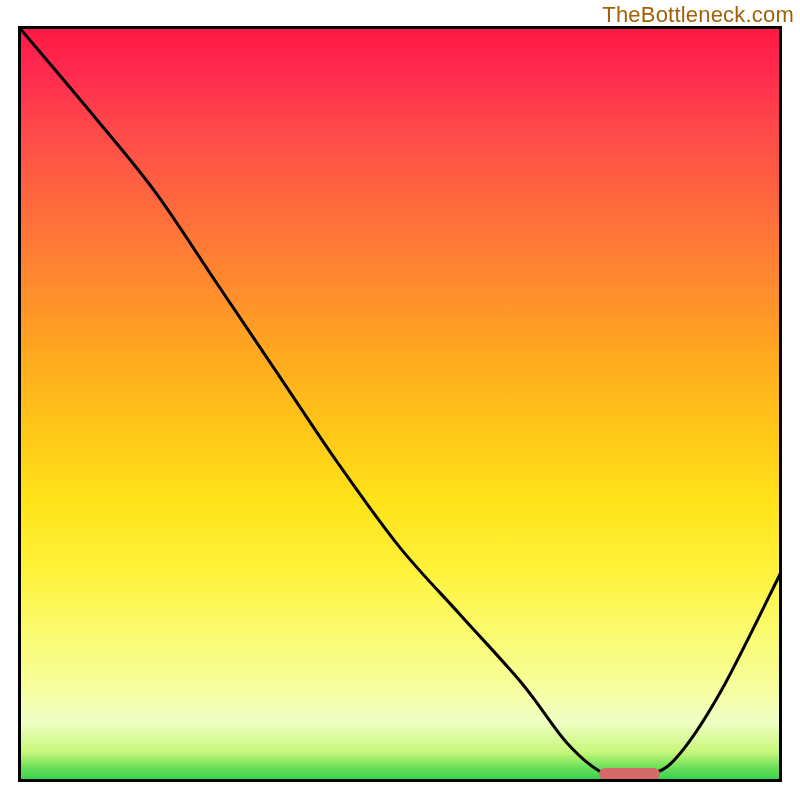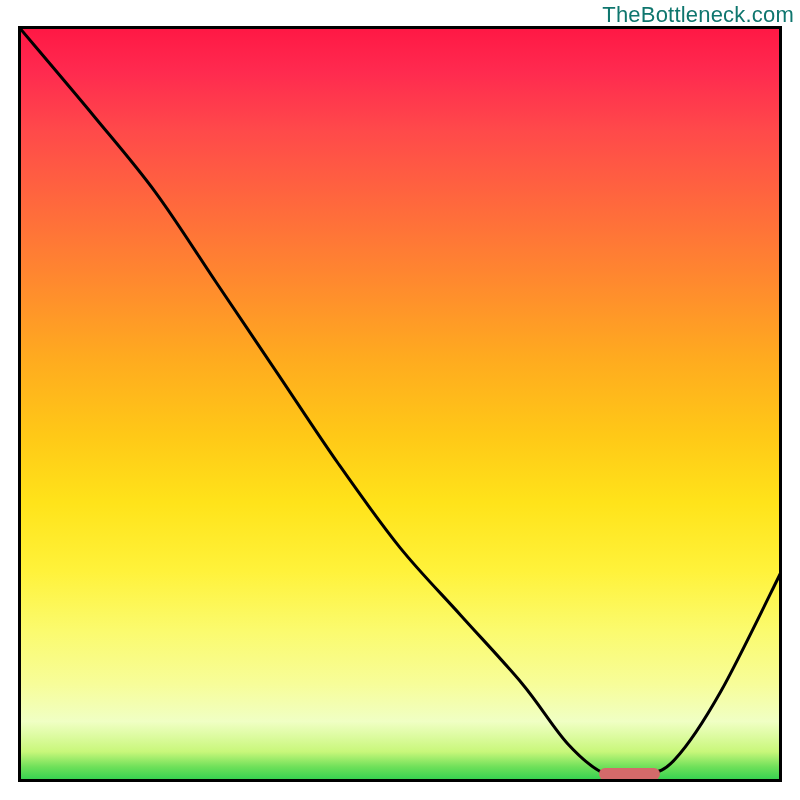--- a/index.html
+++ b/index.html
@@ -15,21 +15,21 @@
     position: relative;
     width: 800px;
     height: 800px;
   }
   .watermark {
     position: absolute;
     top: 2px;
     right: 6px;
     font-size: 22px;
     font-weight: 500;
-    color: #0f766e;
+    color: #a16207;
     letter-spacing: 0.2px;
     z-index: 4;
   }
   .plot-area {
     position: absolute;
     left: 18px;
     top: 26px;
     width: 764px;
     height: 756px;
     box-sizing: border-box;

